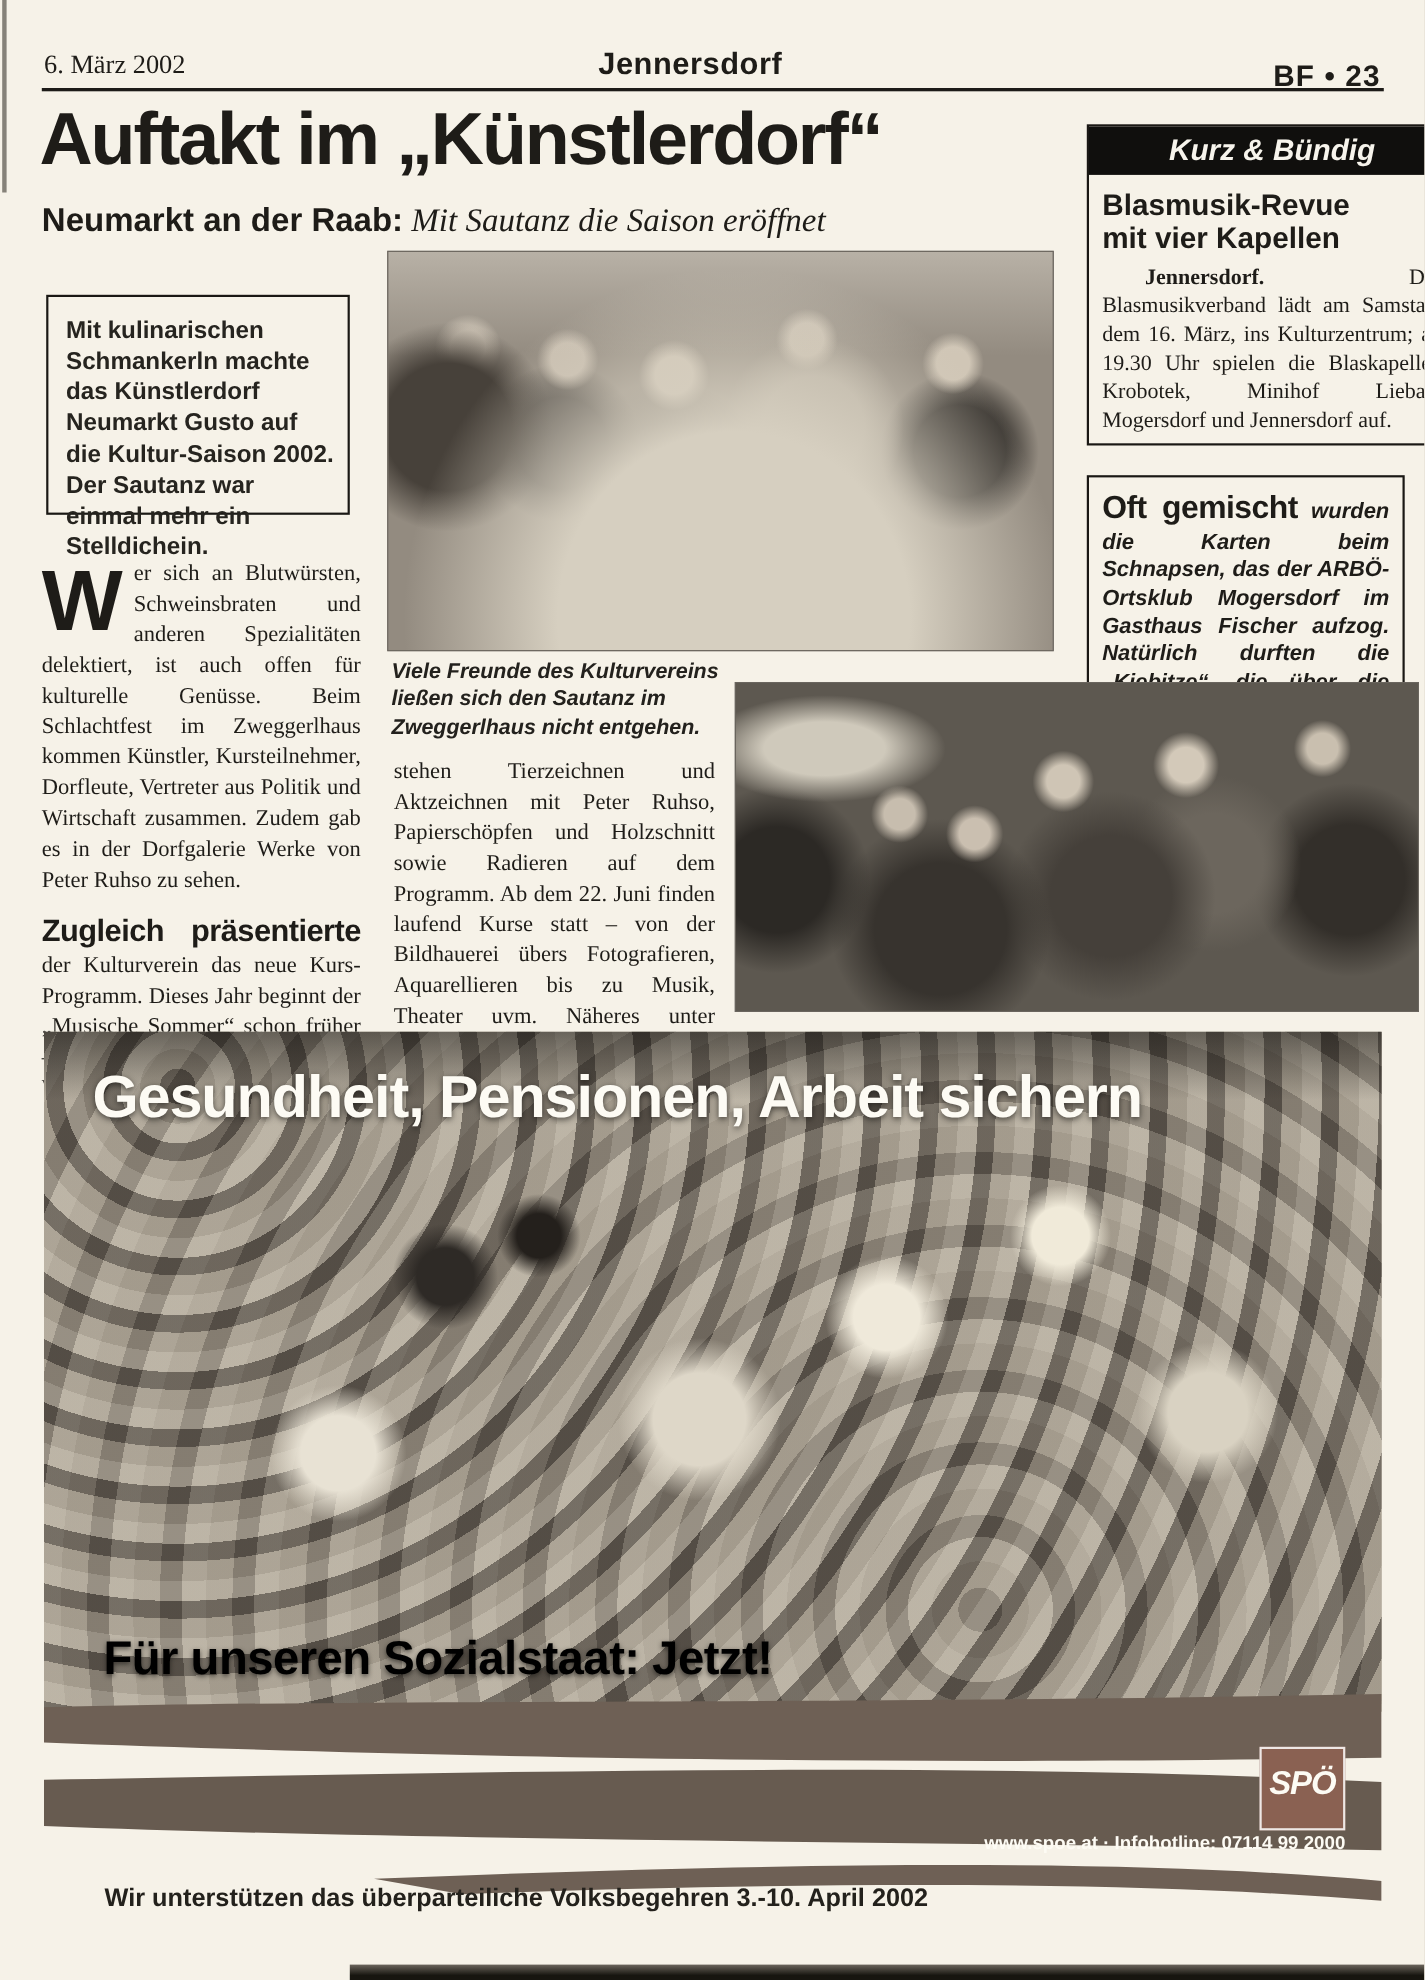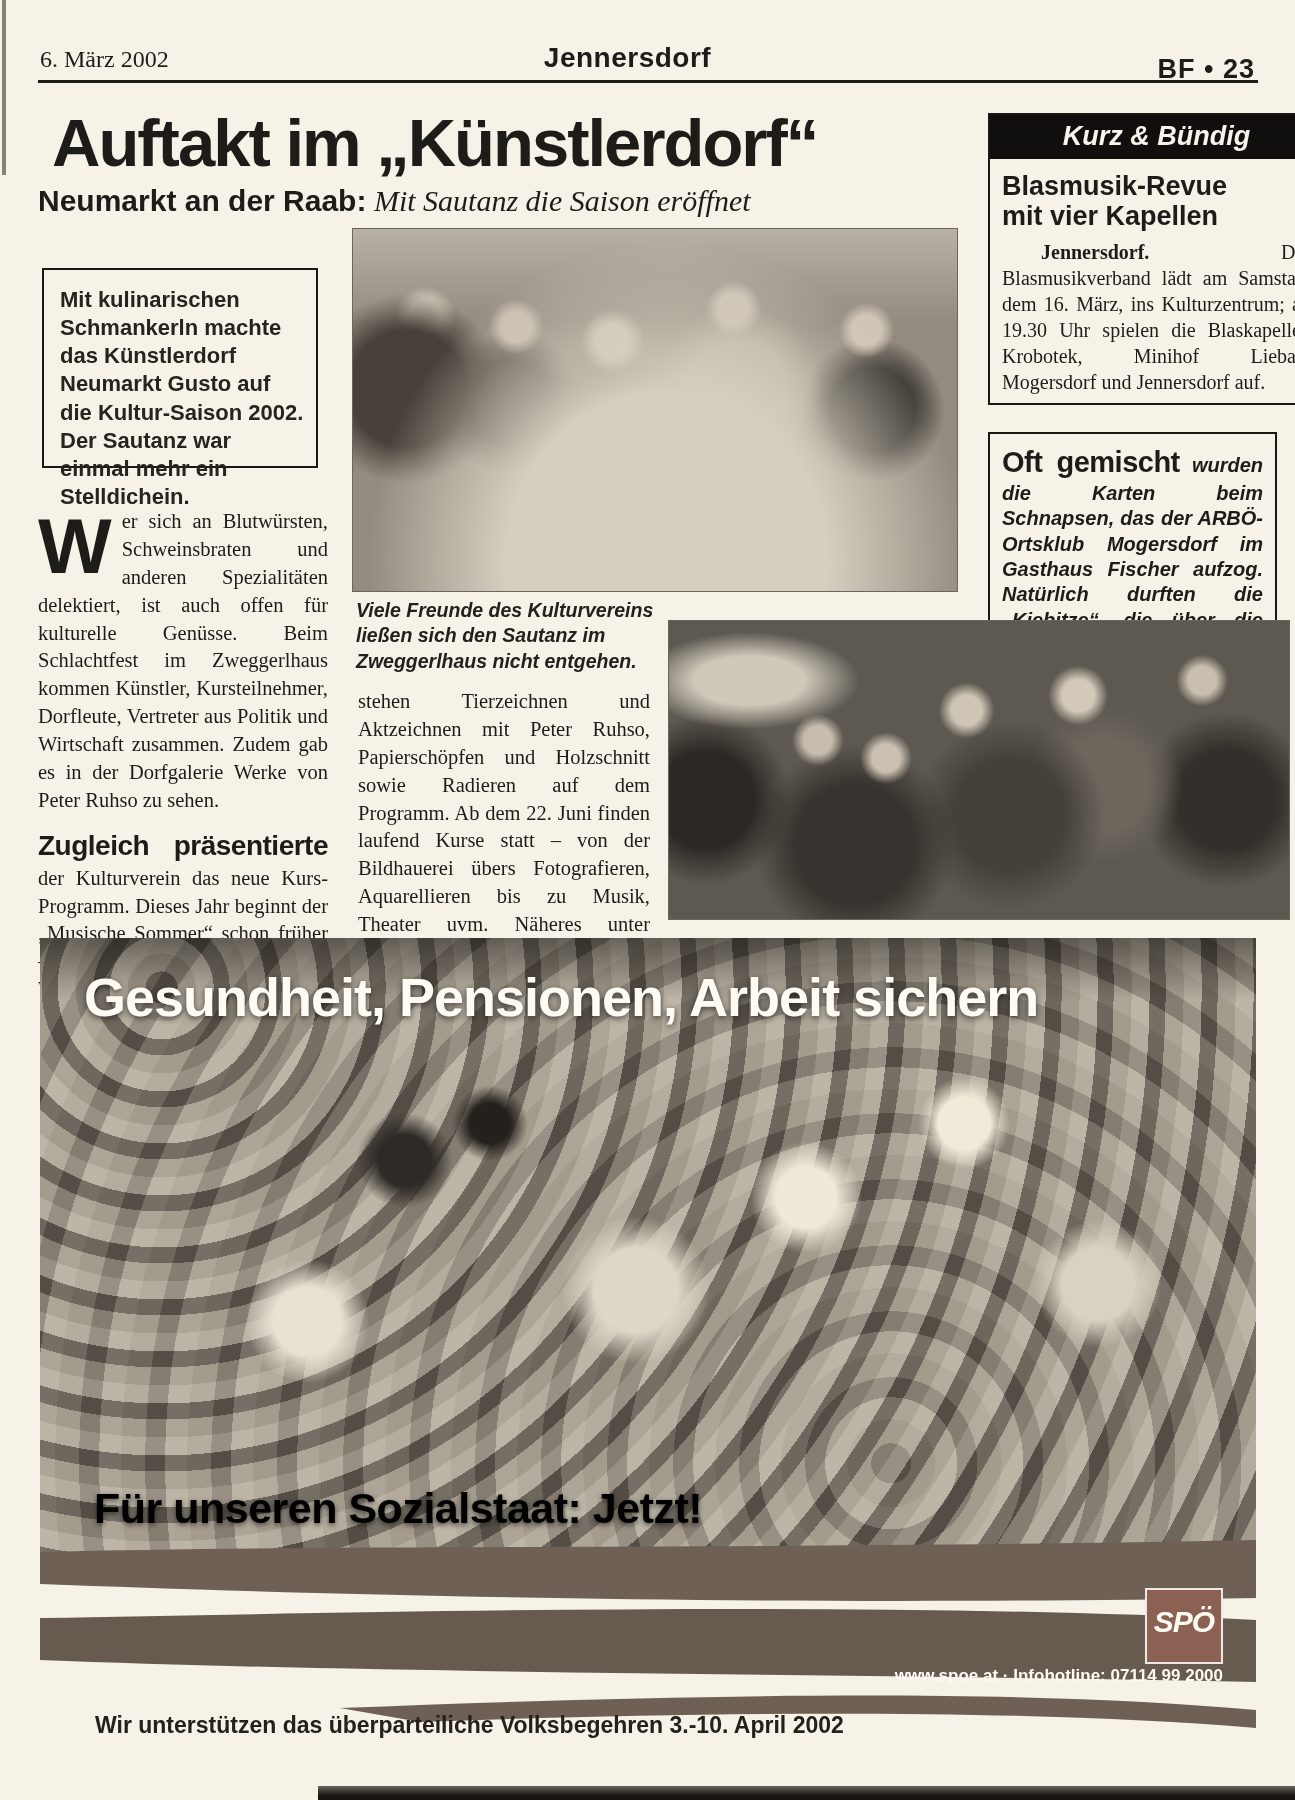--- a/index.html
+++ b/index.html
@@ -12,21 +12,21 @@
   .edge-line{position:absolute;left:2px;top:0;width:4px;height:175px;background:#4a453e;opacity:.65;}
   .bottom-strip{position:absolute;left:318px;top:1786px;width:977px;height:14px;
     background:linear-gradient(#6b655c,#17150f 70%);}
   
   .hdr-date{position:absolute;left:40px;top:46px;font-family:"Liberation Serif",serif;font-size:24px;}
   .hdr-section{position:absolute;left:20px;top:42px;width:1215px;text-align:center;
     font-size:28px;font-weight:700;letter-spacing:.5px;}
   .hdr-pagenum{position:absolute;right:40px;top:42px;font-size:27px;font-weight:800;letter-spacing:1px;margin-top:12px;}
   .hdr-rule{position:absolute;left:38px;top:80px;width:1220px;height:3px;background:#1d1b18;}
   
-  .headline{position:absolute;left:36px;top:92px;width:940px;margin:16px;
+  .headline{position:absolute;left:36px;top:92px;width:940px;margin:0;
     font-size:67px;font-weight:800;letter-spacing:-2px;line-height:1.05;white-space:nowrap;}
   .subhead{position:absolute;left:38px;top:184px;width:900px;font-size:30px;white-space:nowrap;}
   .subhead .lead{font-weight:800;}
   .subhead .rest{font-family:"Liberation Serif",serif;font-style:italic;}
   .intro-box{position:absolute;left:42px;top:268px;width:276px;height:200px;box-sizing:border-box;
     border:2px solid #1a1814;padding:16px 12px 0 16px;
     font-size:22px;line-height:1.28;font-weight:700;color:#26241f;}
   .col1{position:absolute;left:38px;top:508px;width:290px;
     font-family:"Liberation Serif",serif;font-size:20.5px;line-height:1.36;text-align:justify;}
   .col1 p{margin:0;}

